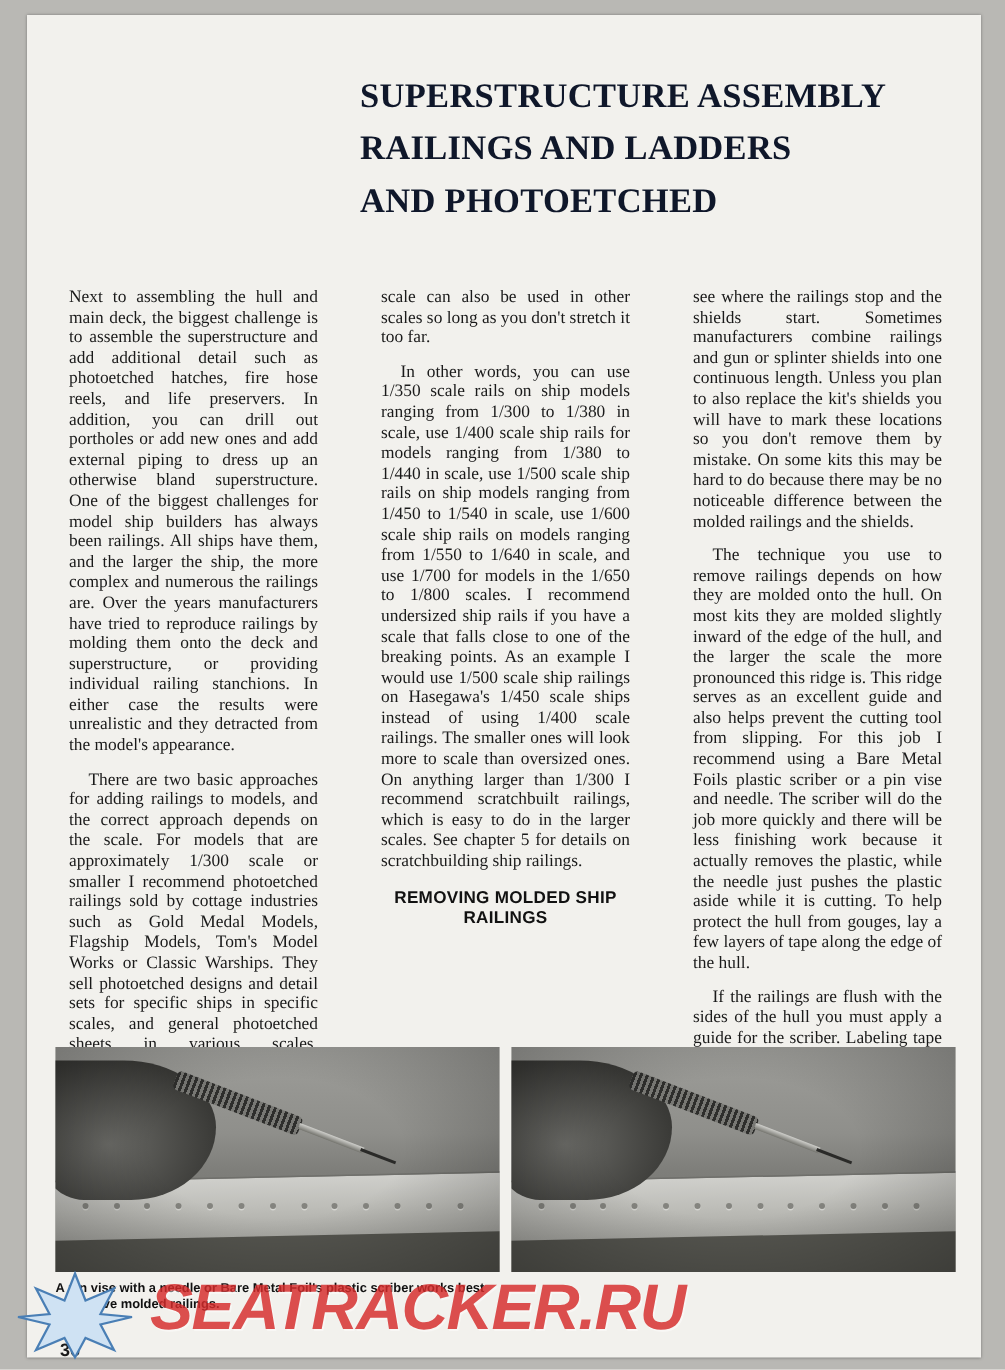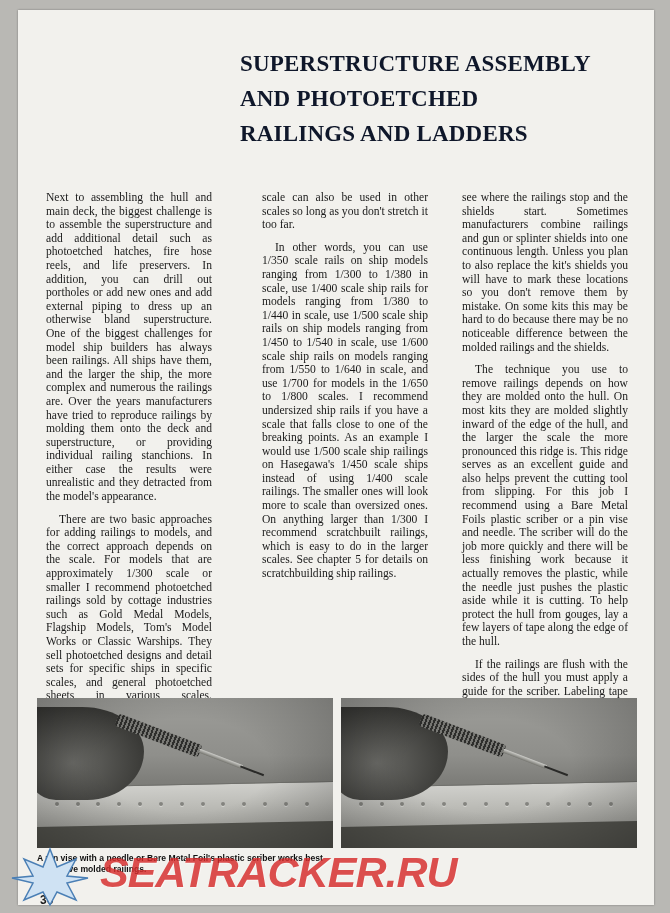--- a/index.html
+++ b/index.html
@@ -76,21 +76,21 @@
   .col {
     position: absolute;
     top: 0;
     width: 184px;
     font-size: 11.6px;
     line-height: 13.6px;
     color: #1a1a1a;
     text-align: justify;
   }
   .col1 { left: 0; }
-  .col2 { left: 216px; }
+  .col2 { left: 208px; }
   .col3 { left: 416px; }
   .col p {
     margin: 9px;
   }
   .col p.indent {
     text-indent: 13px;
   }
   .subhead {
     margin: 12px 0 6px 0;
     font-family: "Liberation Sans", sans-serif;
@@ -266,35 +266,36 @@
   .wm-star svg { display:block; }
 </style>
 </head>
 <body>
 
 <div class="page">
 
   <div class="header">
     <div class="title">
       <span class="title-line">SUPERSTRUCTURE ASSEMBLY</span>
+      <span class="title-line">RAILINGS AND LADDERS</span>
       <span class="title-line">AND PHOTOETCHED</span>
-      <span class="title-line">RAILINGS AND LADDERS</span>
     </div>
   </div>
 
   <div class="columns">
 
     <div class="col col1">
       <p>Next to assembling the hull and main deck, the biggest challenge is to assemble the superstructure and add additional detail such as photoetched hatches, fire hose reels, and life preservers. In addition, you can drill out portholes or add new ones and add external piping to dress up an otherwise bland superstructure. One of the biggest challenges for model ship builders has always been railings. All ships have them, and the larger the ship, the more complex and numerous the railings are. Over the years manufacturers have tried to reproduce railings by molding them onto the deck and superstructure, or providing individual railing stanchions. In either case the results were unrealistic and they detracted from the model's appearance.</p>
       <p class="indent">There are two basic approaches for adding railings to models, and the correct approach depends on the scale. For models that are approximately 1/300 scale or smaller I recommend photoetched railings sold by cottage industries such as Gold Medal Models, Flagship Models, Tom's Model Works or Classic Warships. They sell photoetched designs and detail sets for specific ships in specific scales, and general photoetched sheets in various scales. Photoetched sheets in one</p>
     </div>
 
     <div class="col col2">
       <p>scale can also be used in other scales so long as you don't stretch it too far.</p>
       <p class="indent">In other words, you can use 1/350 scale rails on ship models ranging from 1/300 to 1/380 in scale, use 1/400 scale ship rails for models ranging from 1/380 to 1/440 in scale, use 1/500 scale ship rails on ship models ranging from 1/450 to 1/540 in scale, use 1/600 scale ship rails on models ranging from 1/550 to 1/640 in scale, and use 1/700 for models in the 1/650 to 1/800 scales. I recommend undersized ship rails if you have a scale that falls close to one of the breaking points. As an example I would use 1/500 scale ship railings on Hasegawa's 1/450 scale ships instead of using 1/400 scale railings. The smaller ones will look more to scale than oversized ones. On anything larger than 1/300 I recommend scratchbuilt railings, which is easy to do in the larger scales. See chapter 5 for details on scratchbuilding ship railings.</p>
+      <h2 class="subhead">REMOVING MOLDED SHIP RAILINGS</h2>
     </div>
 
     <div class="col col3">
       <p>see where the railings stop and the shields start. Sometimes manufacturers combine railings and gun or splinter shields into one continuous length. Unless you plan to also replace the kit's shields you will have to mark these locations so you don't remove them by mistake. On some kits this may be hard to do because there may be no noticeable difference between the molded railings and the shields.</p>
       <p class="indent">The technique you use to remove railings depends on how they are molded onto the hull. On most kits they are molded slightly inward of the edge of the hull, and the larger the scale the more pronounced this ridge is. This ridge serves as an excellent guide and also helps prevent the cutting tool from slipping. For this job I recommend using a Bare Metal Foils plastic scriber or a pin vise and needle. The scriber will do the job more quickly and there will be less finishing work because it actually removes the plastic, while the needle just pushes the plastic aside while it is cutting. To help protect the hull from gouges, lay a few layers of tape along the edge of the hull.</p>
       <p class="indent">If the railings are flush with the sides of the hull you must apply a guide for the scriber. Labeling tape works well and is easy to apply.</p>
     </div>
   </div>
 
   <div class="photos">

